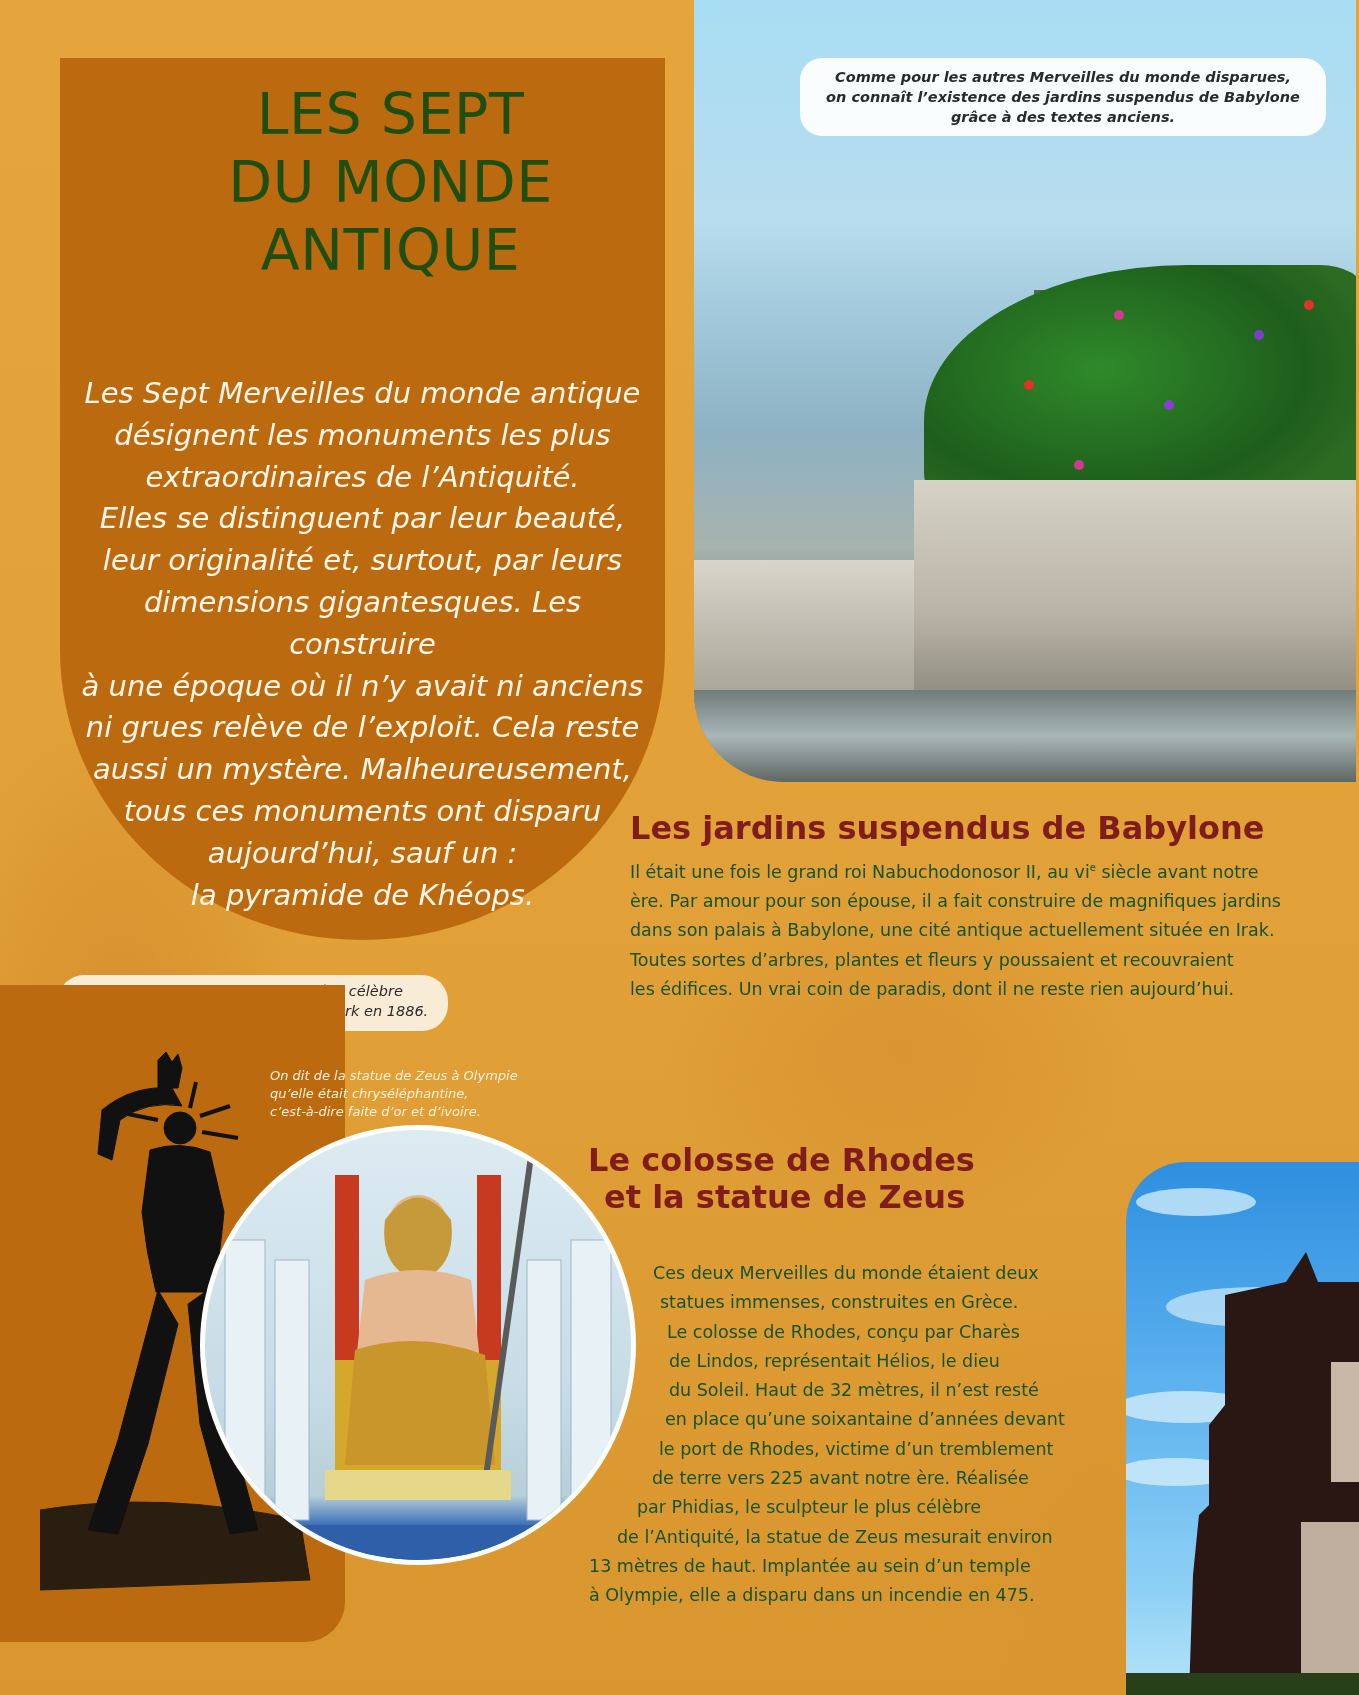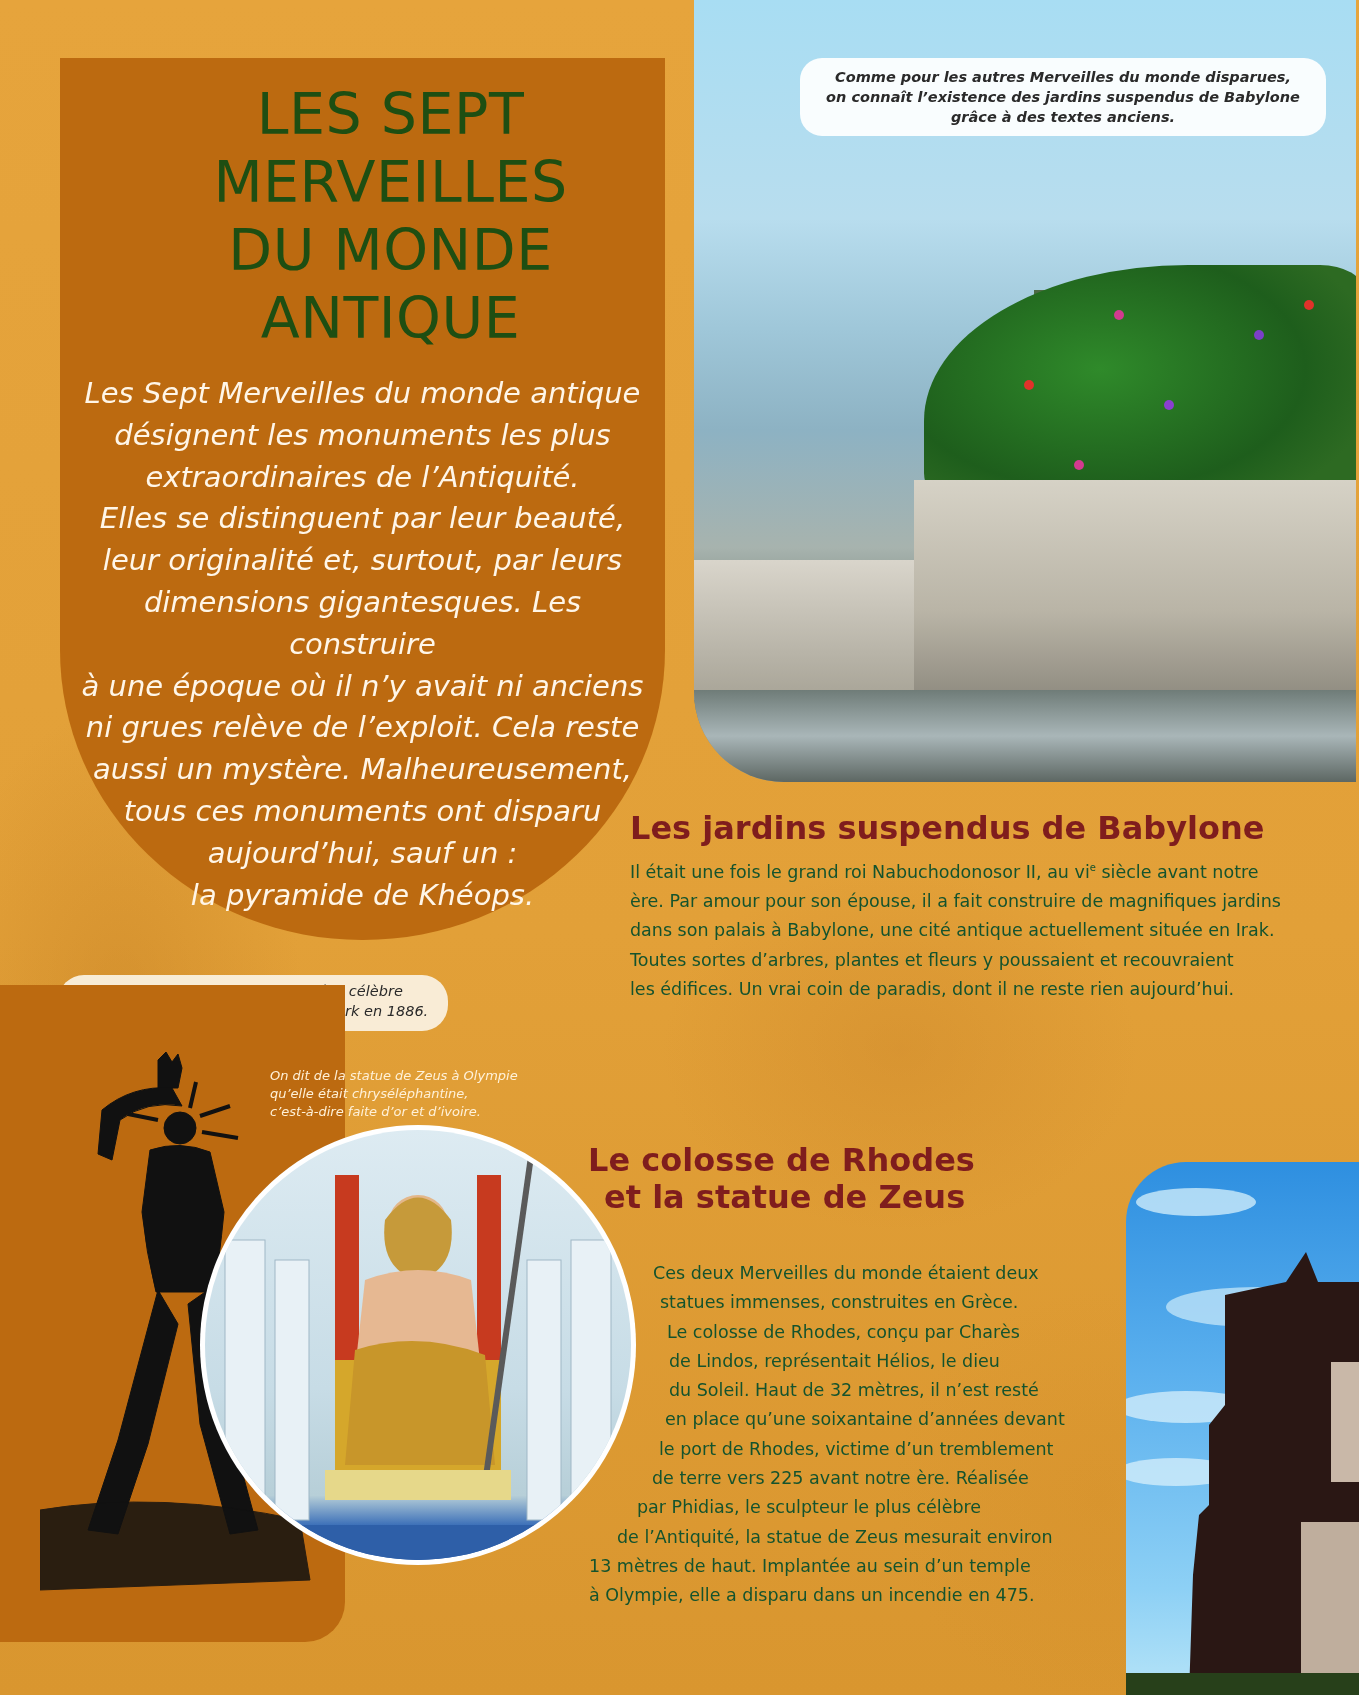--- a/index.html
+++ b/index.html
@@ -76,21 +76,20 @@
   .mausoleum .ground { position:absolute; left:0; bottom:0; width:233px; height:22px; background:#27401A; }
 </style>
 </head>
 <body>
 
 <div class="bg-texture"></div>
 
 <div class="intro">
   <div class="intro-title">
     <div>LES SEPT</div>
-    <div>MERVEILLES</div>
     <div>DU MONDE</div>
     <div>ANTIQUE</div>
   </div>
   <div class="intro-text">
     <div>Les Sept Merveilles du monde antique</div>
     <div>désignent les monuments les plus</div>
     <div>extraordinaires de l’Antiquité.</div>
     <div>Elles se distinguent par leur beauté,</div>
     <div>leur originalité et, surtout, par leurs</div>
     <div>dimensions gigantesques. Les construire</div>

